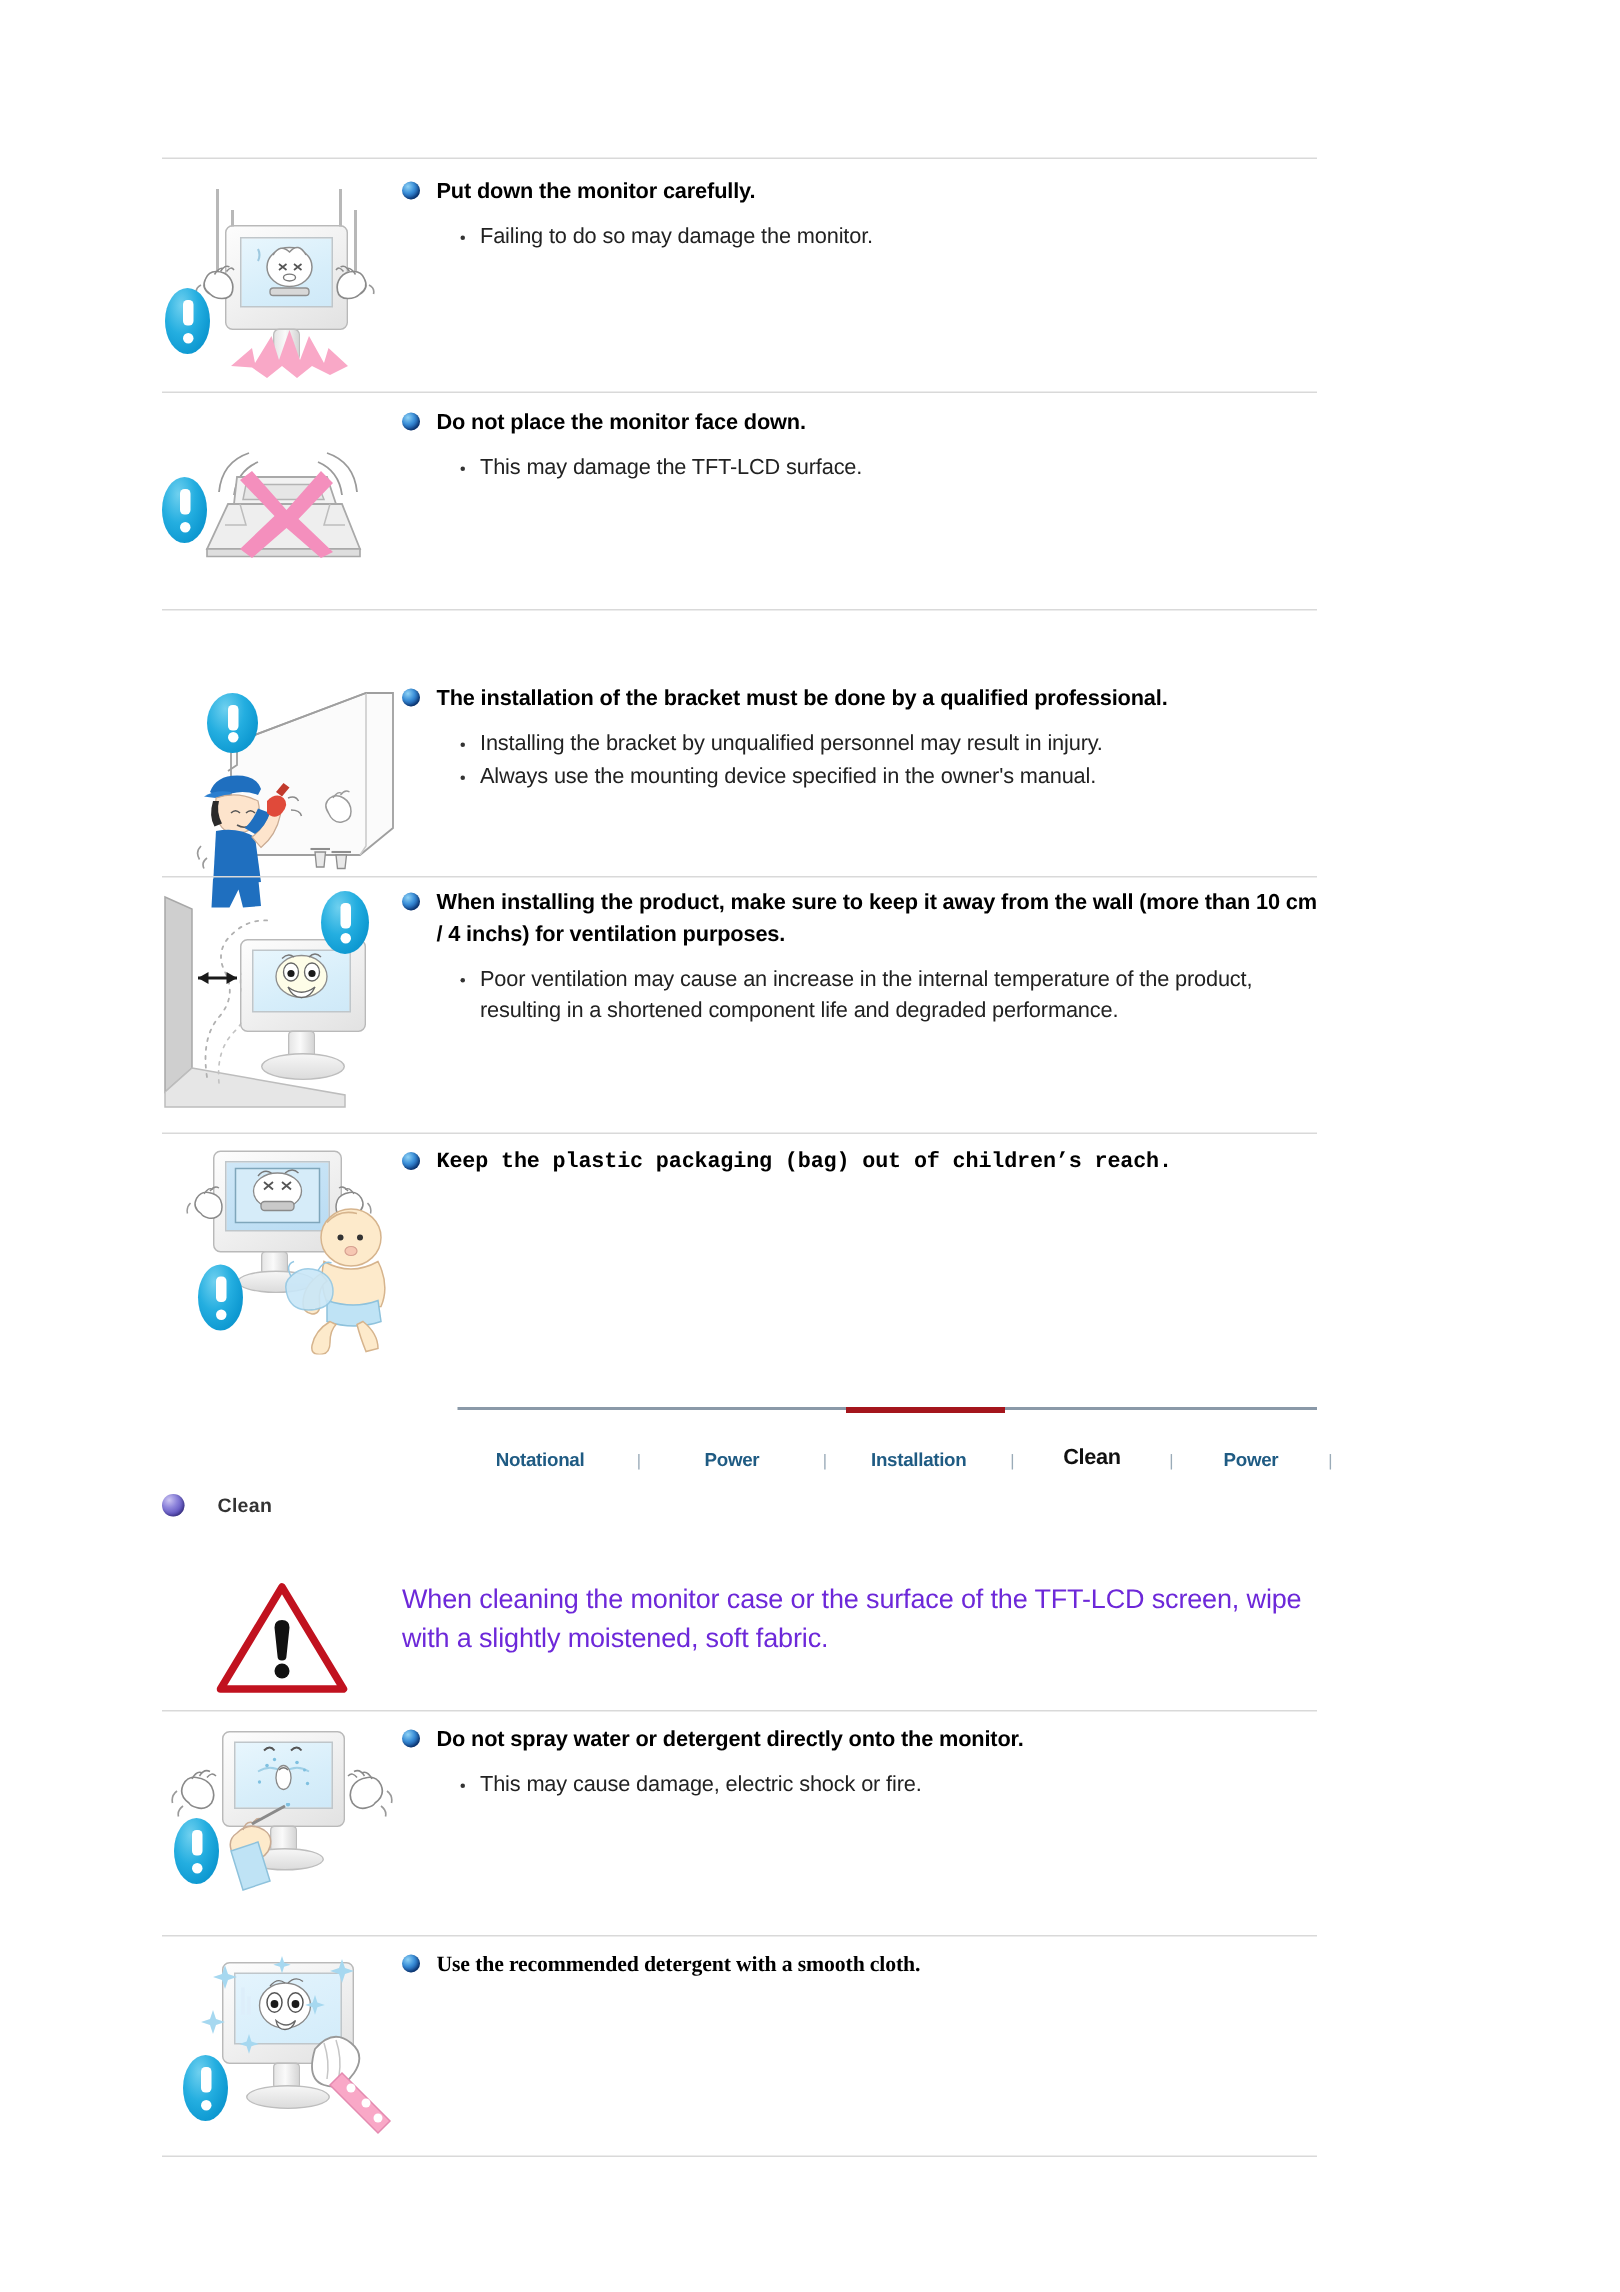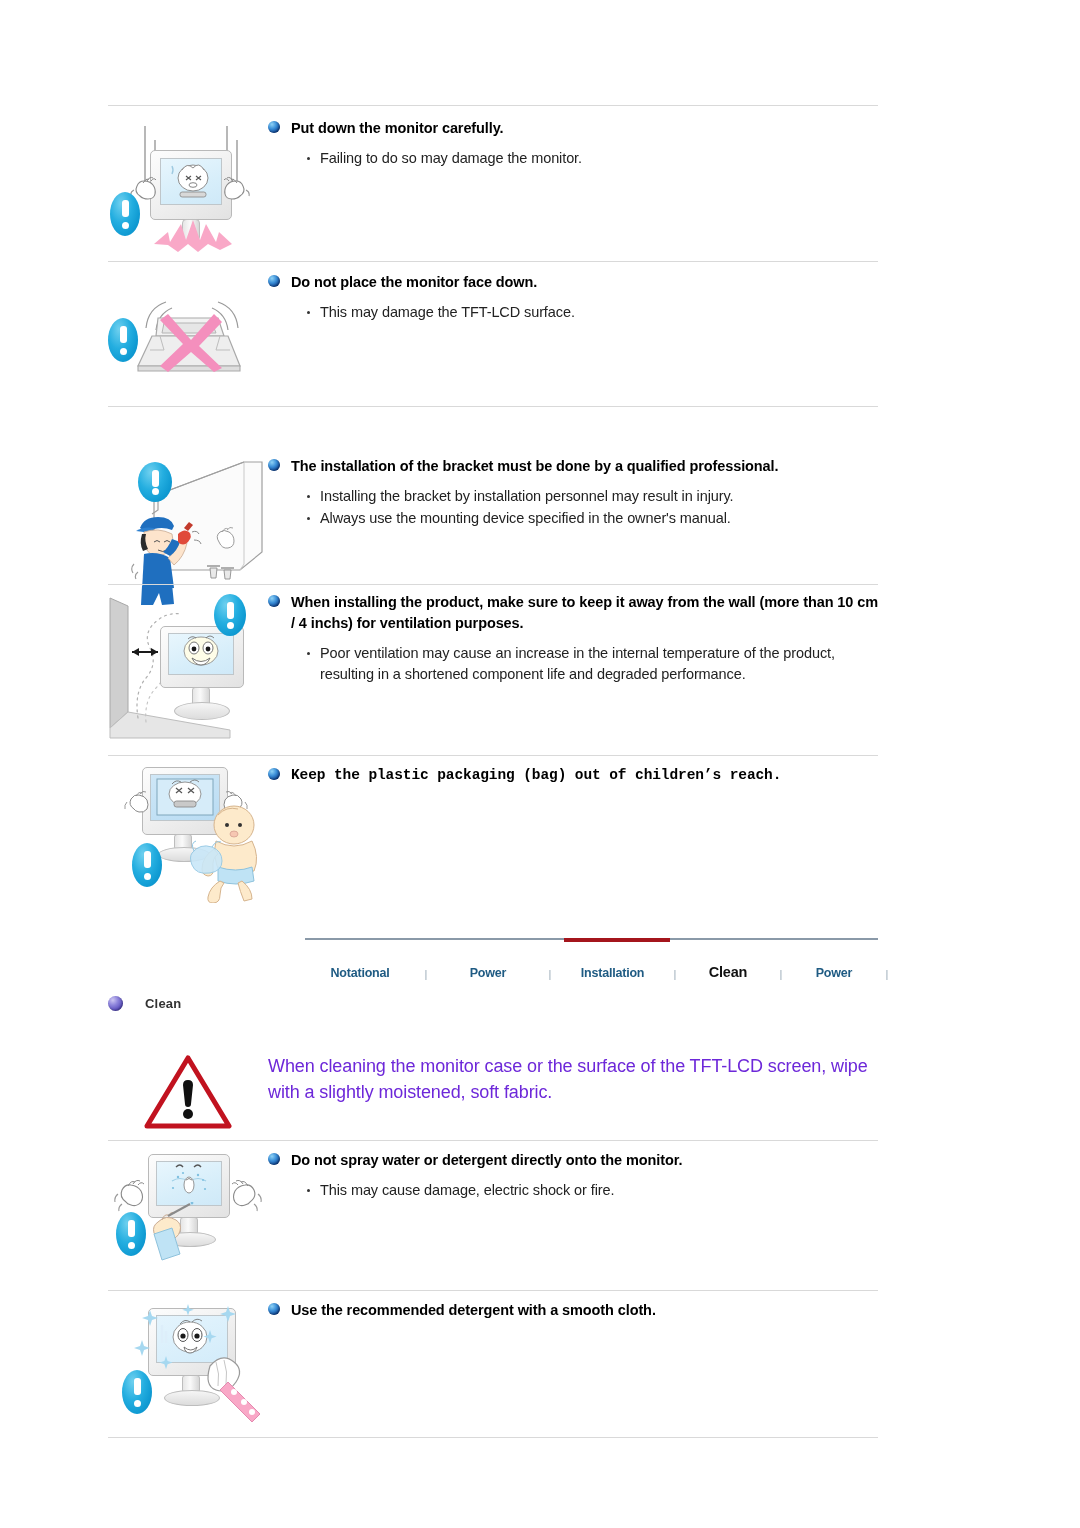--- a/index.html
+++ b/index.html
@@ -403,21 +403,21 @@
 
         <div class="excl-blue" style="left:30px;top:6px;width:34px;height:40px;border-radius:50%;"></div>
       </div>
 
       <div class="txt" style="top:0;">
         <div class="heading">
           <span class="bullet-sphere"></span>
           <span>The installation of the bracket must be done by a qualified professional.</span>
         </div>
         <ul class="bullets">
-          <li>Installing the bracket by installation personnel may result in injury.</li>
+          <li>Installing the bracket by unqualified personnel may result in injury.</li>
           <li>Always use the mounting device specified in the owner's manual.</li>
         </ul>
       </div>
 
     </div>
   </div>
 
   <div class="rule" style="top:584px;"></div>
 
   <div class="section" style="top:592px; height:155px;">
@@ -620,21 +620,21 @@
         <ul class="bullets">
           <li>This may cause damage, electric shock or fire.</li>
         </ul>
       </div>
 
     </div>
   </div>
 
   <div class="rule" style="top:1290px;"></div>
 
-  <div class="section" style="top:1300px; height:130px;">
+  <div class="section" style="top:1300px; height:130px;font-family:Liberation Serif, serif;">
     <div class="sect-inner" style="height:130px;">
 
       <div class="art" style="width:175px;height:130px;left:6px;">
 
         <div class="mon-body" style="left:34px;top:8px;width:88px;height:68px;"></div>
         <div class="mon-screen" style="left:42px;top:15px;width:72px;height:48px;background:linear-gradient(160deg,#e4f4fd,#d3ecfa);"></div>
         <svg style="position:absolute;left:42px;top:15px;" width="72" height="48" viewBox="0 0 72 48">
           <ellipse cx="34" cy="22" rx="17" ry="15" fill="#ffffff" stroke="#8a8a8a" stroke-width="0.9"></ellipse>
           <path d="M24 9 q5 -6 10 -2 M36 7 q5 -5 10 -1" stroke="#777" stroke-width="0.9" fill="none"></path>
           <ellipse cx="27" cy="20" rx="5" ry="6.5" fill="#ffffff" stroke="#555" stroke-width="1"></ellipse>

